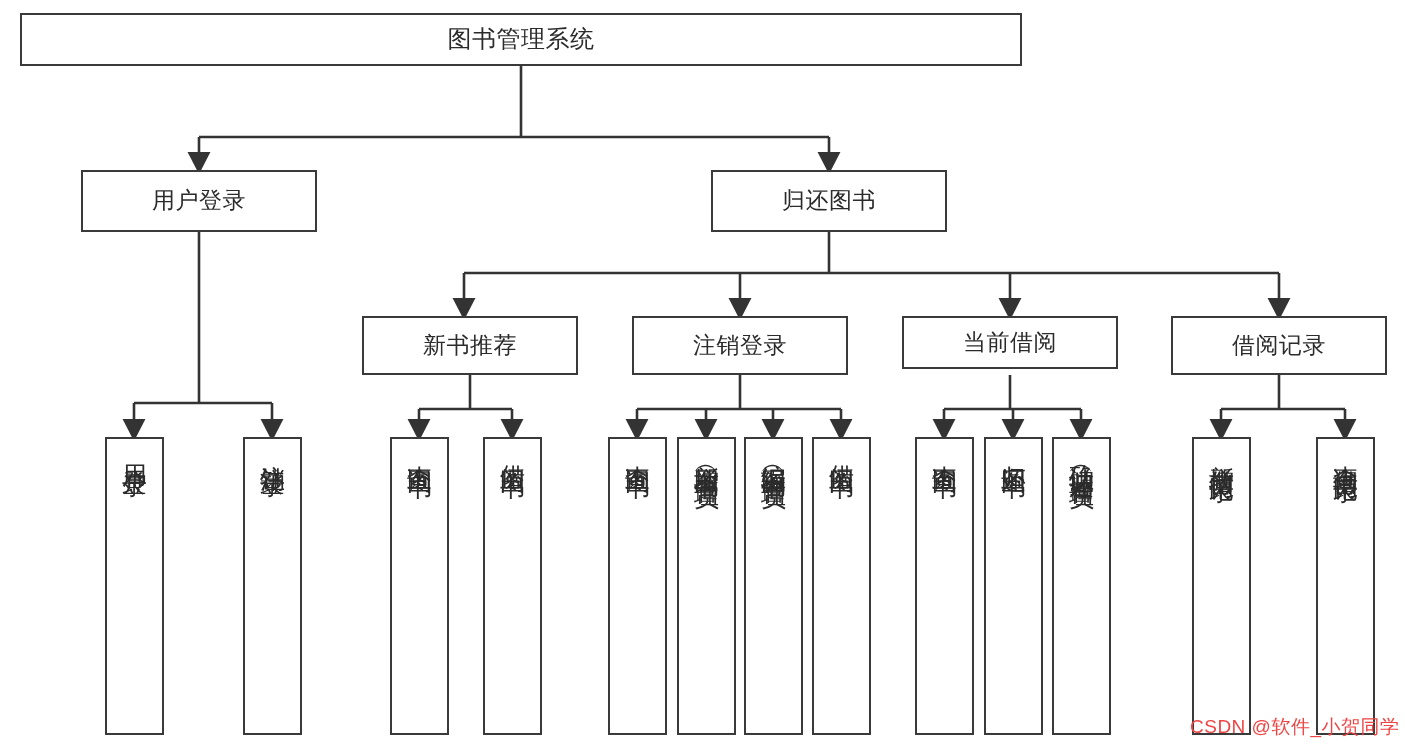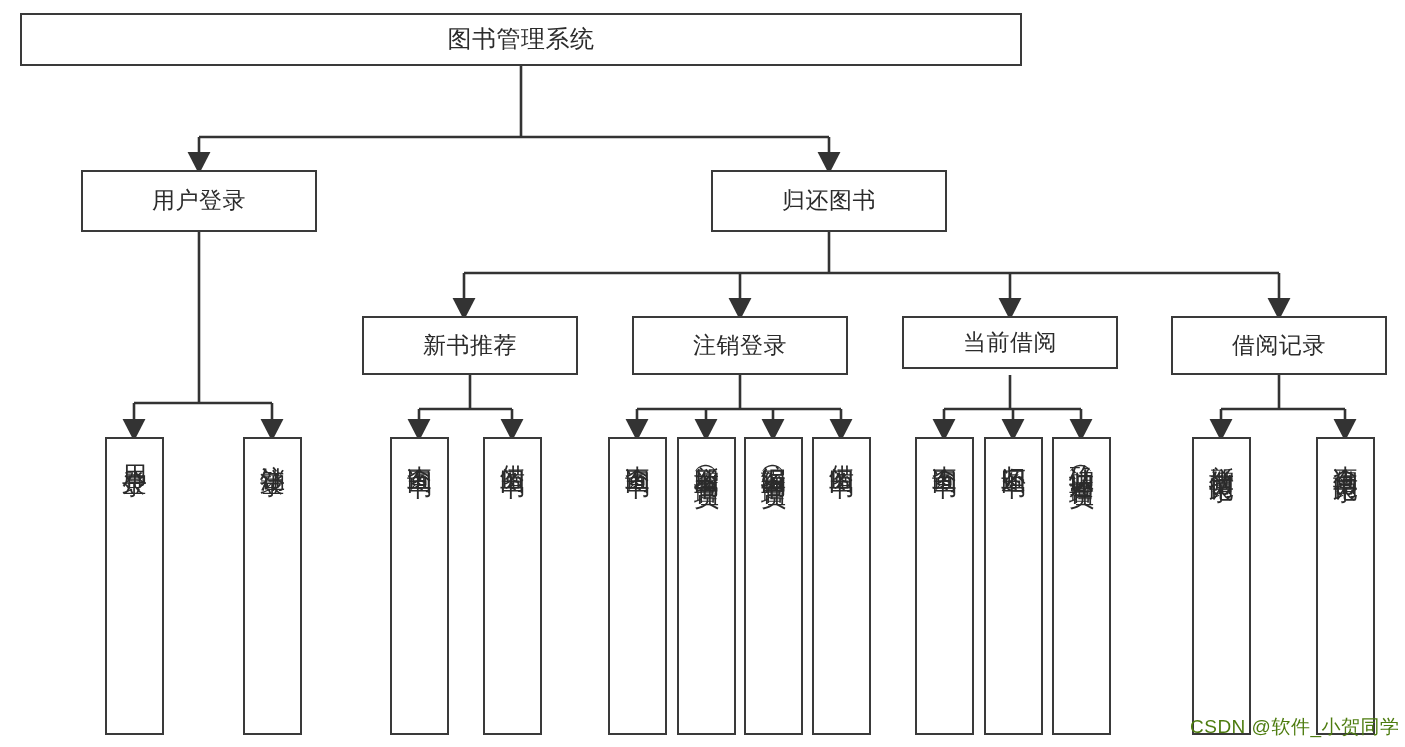--- a/index.html
+++ b/index.html
@@ -58,21 +58,21 @@
   .node.vert .label {
     writing-mode: vertical-rl;
     text-orientation: upright;
     font-size: 25px;
     line-height: 1.0;
     letter-spacing: 3px;
     white-space: nowrap;
   }
   .watermark {
     position: absolute;
-    color: #4d7c0f;
+    color: #ef4444;
     font-size: 19px;
     white-space: nowrap;
     letter-spacing: 0.5px;
     font-family: "Liberation Sans", "DejaVu Sans", sans-serif;
   }
 </style>
 </head>
 <body>
 
 <div id="canvas">

